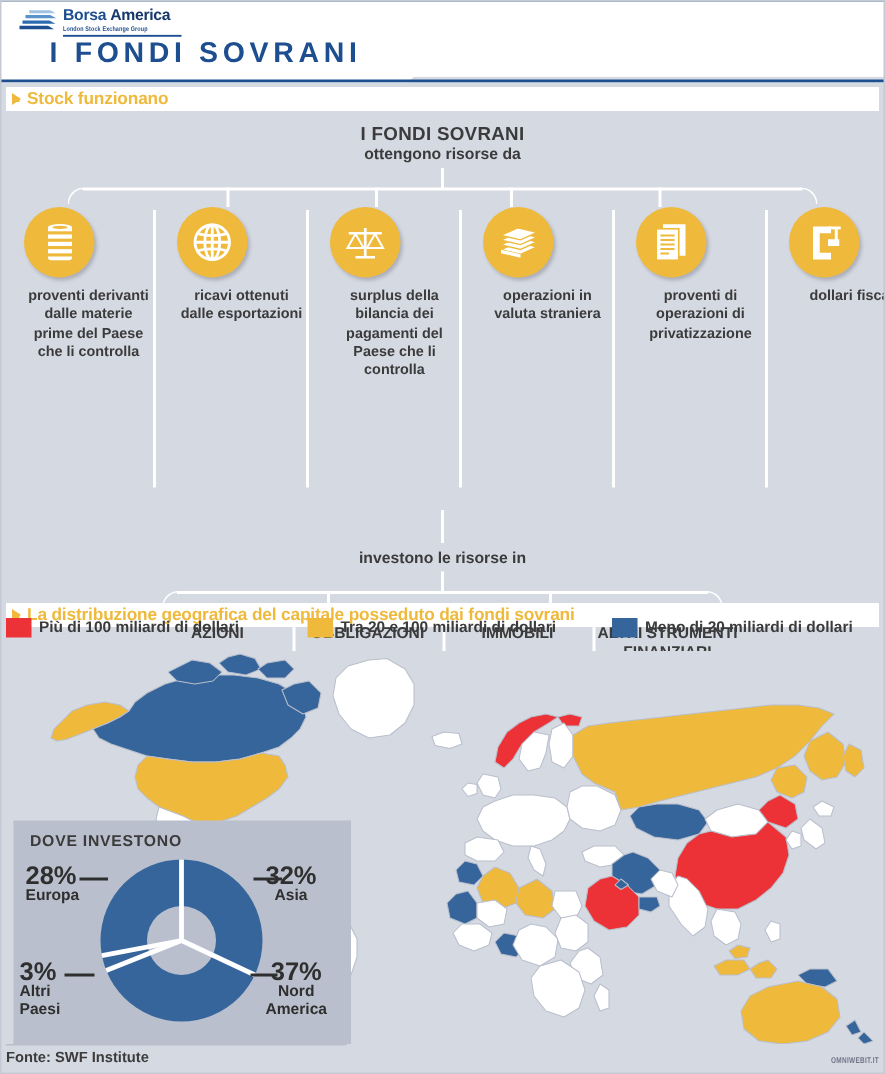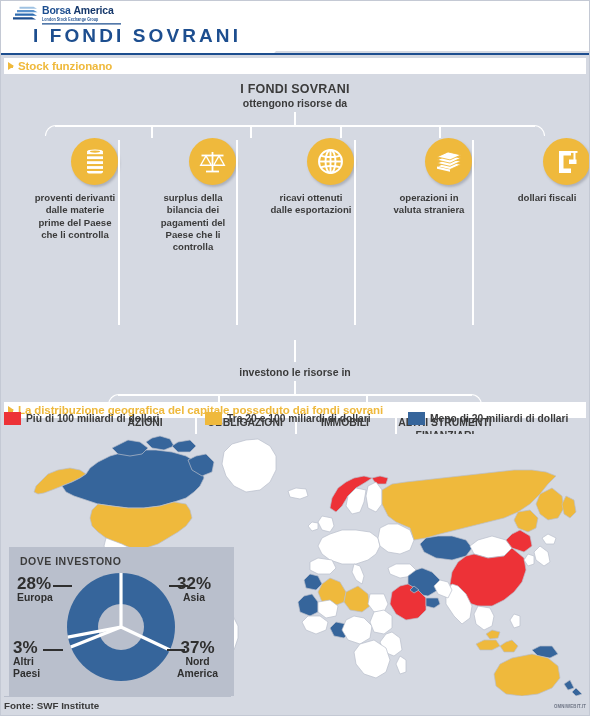--- a/index.html
+++ b/index.html
@@ -52,21 +52,21 @@
 
   
   .bracket-top { position: absolute; left: 45px; top: 47px; width: 500px; height: 14px; }
   .bt-h { position: absolute; left: 10px; top: 0; width: 480px; height: 1.6px; background: #ffffff; }
   .bt-leg { position: absolute; top: 0; width: 1.6px; height: 13px; background: #ffffff; }
   .bt-cap { position: absolute; top: 0; width: 11px; height: 11px; border-top: 1.6px solid #ffffff; }
   .bt-cap.l { border-left: 1.6px solid #ffffff; border-top-left-radius: 11px; left: 0; }
   .bt-cap.r { border-right: 1.6px solid #ffffff; border-top-right-radius: 11px; right: 0; }
 
   .cols { position: absolute; left: 0; top: 60px; width: 590px; height: 200px; display: flex; }
-  .col { position: relative; flex: 1 1 0; display: flex; flex-direction: column; align-items: flex-end; }
+  .col { position: relative; flex: 1 1 0; display: flex; flex-direction: column; align-items: flex-start; padding-left: 16px; }
   .col + .col::before { content: ""; position: absolute; left: 0; top: 2px; width: 1.6px; height: 185px; background: #ffffff; }
   .icon-circle { width: 47px; height: 47px; border-radius: 50%; background: #efb93c;
                  display: flex; align-items: center; justify-content: center;
                  box-shadow: 1.5px 2px 2.5px rgba(90,95,105,0.33); margin-top: 0px; }
   .icon-circle svg { display: block; }
   .col-cap { margin-top: 7px; width: 86px; text-align: center; font-size: 9.6px; line-height: 12.3px;
              font-weight: bold; color: #3b3b3b; }
 
   
   .mid-stem { position: absolute; left: 294px; top: 262px; width: 1.6px; height: 22px; background: #ffffff; }
@@ -191,66 +191,82 @@
             <rect x="4" y="19.9" width="16" height="2.1" fill="#efb93c"></rect>
             <ellipse cx="12" cy="2.6" rx="8" ry="2.2" fill="#ffffff"></ellipse>
             <ellipse cx="12" cy="2.6" rx="5" ry="1.1" fill="#efb93c"></ellipse>
           </svg>
         </div>
         <div class="col-cap">proventi derivanti dalle materie prime del Paese che li controlla</div>
       </div>
 
       <div class="col">
         <div class="icon-circle">
+          <svg width="27" height="27" viewBox="0 0 27 27">
+            <g fill="none" stroke="#ffffff" stroke-width="1.9">
+              <circle cx="13.5" cy="13.5" r="11.5"></circle>
+              <ellipse cx="13.5" cy="13.5" rx="5" ry="11.5"></ellipse>
+              <line x1="13.5" y1="2" x2="13.5" y2="25"></line>
+              <line x1="2" y1="13.5" x2="25" y2="13.5"></line>
+              <path d="M3.6 7.4 C7.5 9.6, 19.5 9.6, 23.4 7.4"></path>
+              <path d="M3.6 19.6 C7.5 17.4, 19.5 17.4, 23.4 19.6"></path>
+            </g>
+          </svg>
+        </div>
+        <div class="col-cap">ricavi ottenuti dalle esportazioni</div>
+      </div>
+
+      <div class="col">
+        <div class="icon-circle">
           <svg width="29" height="24" viewBox="0 0 29 24">
             <g stroke="#ffffff" stroke-width="1.8" fill="none">
               <line x1="14.5" y1="2" x2="14.5" y2="22"></line>
               <line x1="3.5" y1="5.5" x2="25.5" y2="5.5"></line>
               <line x1="8" y1="21.5" x2="21" y2="21.5"></line>
             </g>
             <path d="M1.5 16 L8 4.5 L14.5 16 Z" fill="#ffffff"></path>
             <path d="M14.5 16 L21 4.5 L27.5 16 Z" fill="#ffffff"></path>
             <path d="M3.8 14.6 L8 7.2 L12.2 14.6 Z" fill="#efb93c"></path>
             <path d="M16.8 14.6 L21 7.2 L25.2 14.6 Z" fill="#efb93c"></path>
           </svg>
         </div>
         <div class="col-cap">surplus della bilancia dei pagamenti del Paese che li controlla</div>
       </div>
 
       <div class="col">
         <div class="icon-circle">
-          <svg width="27" height="27" viewBox="0 0 27 27">
-            <g fill="none" stroke="#ffffff" stroke-width="1.9">
-              <circle cx="13.5" cy="13.5" r="11.5"></circle>
-              <ellipse cx="13.5" cy="13.5" rx="5" ry="11.5"></ellipse>
-              <line x1="13.5" y1="2" x2="13.5" y2="25"></line>
-              <line x1="2" y1="13.5" x2="25" y2="13.5"></line>
-              <path d="M3.6 7.4 C7.5 9.6, 19.5 9.6, 23.4 7.4"></path>
-              <path d="M3.6 19.6 C7.5 17.4, 19.5 17.4, 23.4 19.6"></path>
-            </g>
-          </svg>
-        </div>
-        <div class="col-cap">ricavi ottenuti dalle esportazioni</div>
-      </div>
-
-      <div class="col">
-        <div class="icon-circle">
           <svg width="28" height="22" viewBox="0 0 28 22">
             <g fill="#ffffff" stroke="#efb93c" stroke-width="0.9">
               <path d="M2 15.5 L13 10.5 L26 13.5 L15 18.5 Z"></path>
               <path d="M2 12.3 L13 7.3 L26 10.3 L15 15.3 Z"></path>
               <path d="M2 9.1 L13 4.1 L26 7.1 L15 12.1 Z"></path>
               <path d="M2 5.9 L13 0.9 L26 3.9 L15 8.9 Z"></path>
             </g>
             <path d="M2 15.5 L15 18.5 L15 20.8 L2 17.8 Z" fill="#ffffff"></path>
           </svg>
         </div>
         <div class="col-cap">operazioni in valuta straniera</div>
       </div>
 
+      <div class="col">
+        <div class="icon-circle">
+          <svg width="25" height="27" viewBox="0 0 25 27">
+            <rect x="7" y="1.5" width="15" height="21" fill="#ffffff"></rect>
+            <rect x="2.5" y="4.5" width="15" height="21" fill="#ffffff" stroke="#efb93c" stroke-width="1.1"></rect>
+            <g stroke="#efb93c" stroke-width="1.25">
+              <line x1="5.3" y1="9" x2="14.7" y2="9"></line>
+              <line x1="5.3" y1="12" x2="14.7" y2="12"></line>
+              <line x1="5.3" y1="15" x2="14.7" y2="15"></line>
+              <line x1="5.3" y1="18" x2="14.7" y2="18"></line>
+              <line x1="5.3" y1="21" x2="11" y2="21"></line>
+            </g>
+          </svg>
+        </div>
+        <div class="col-cap">proventi di operazioni di privatizzazione</div>
+      </div>
 
       <div class="col">
         <div class="icon-circle">
           <svg width="24" height="26" viewBox="0 0 24 26">
             <path d="M16 2 L4 2 L4 24 L16 24 L16 19.5 L8.5 19.5 L8.5 6.5 L16 6.5 Z" fill="#ffffff"></path>
             <rect x="14" y="10.5" width="7.5" height="4.5" fill="#ffffff"></rect>
             <rect x="18.5" y="3" width="2" height="9" fill="#ffffff"></rect>
             <rect x="14.5" y="2" width="8" height="1.9" fill="#ffffff"></rect>
           </svg>
         </div>

